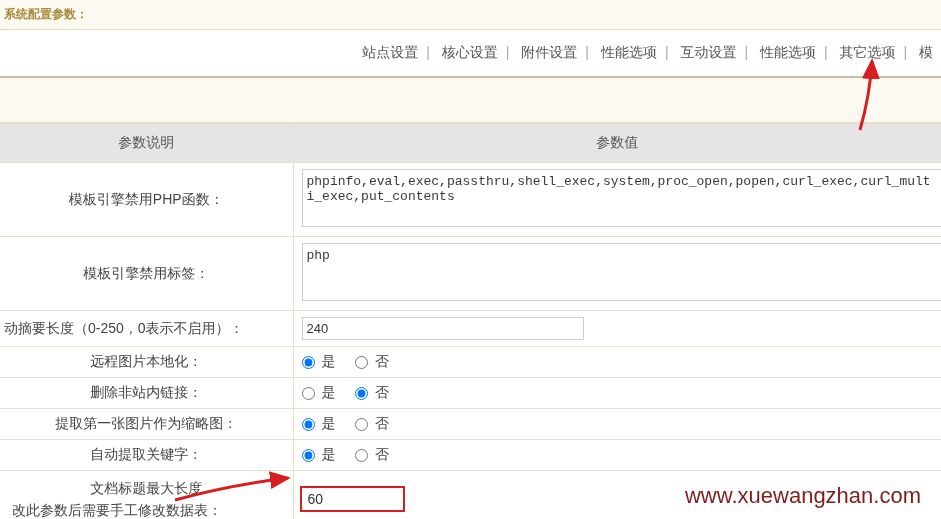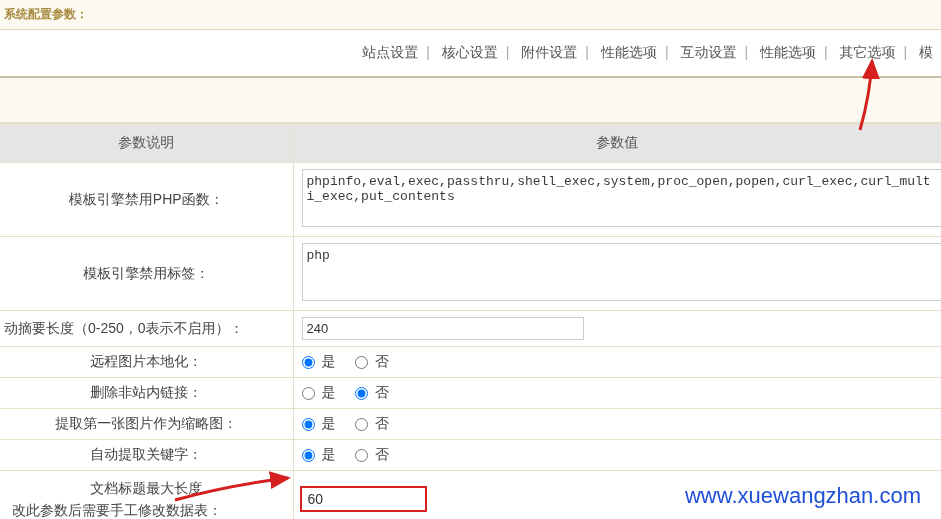--- a/index.html
+++ b/index.html
@@ -89,42 +89,42 @@
     }
     input.tx {
       width: 282px;
       border: 1px solid #ccc;
       font-size: 13px;
       padding: 3px 4px;
       color: #333;
     }
     input.tx.highlight {
       border: 2px solid #d62020;
-      width: 127px;
+      width: 105px;
       font-size: 14px;
       padding: 3px 6px;
       margin-left: -2px;
     }
     .radio-group label {
       margin-right: 16px;
       font-size: 14px;
       color: #444;
     }
     .radio-group input[type=radio] {
       vertical-align: middle;
       margin-right: 3px;
     }
     .two-line {
       line-height: 1.6;
     }
     .watermark {
       position: absolute;
       right: 20px;
       bottom: 10px;
-      color: #1d4ed8;
+      color: #7f1d1d;
       font-size: 22px;
       font-family: Arial, sans-serif;
       margin-left: 24px;
     }
     
     .arrow {
       position: absolute;
       pointer-events: none;
     }
   </style>

